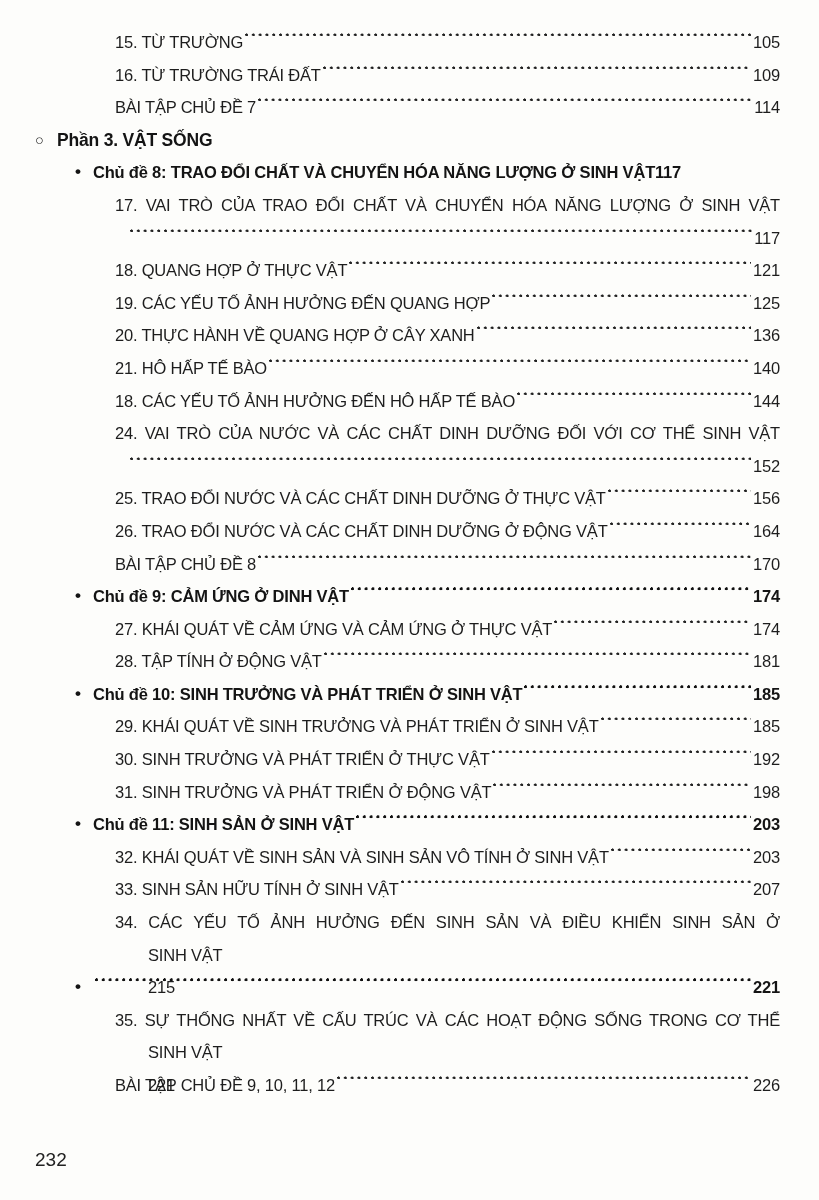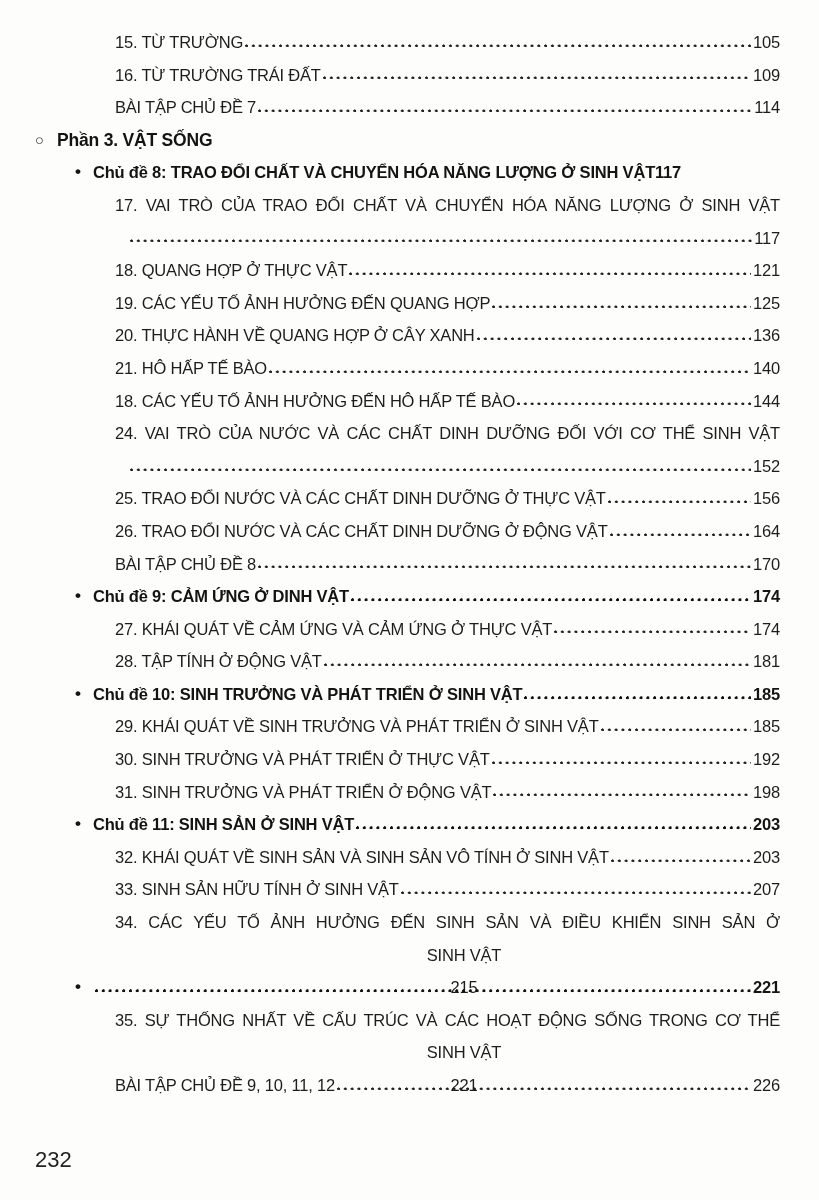--- a/index.html
+++ b/index.html
@@ -15,21 +15,21 @@
     overflow: hidden;
   }
   .toc {
     position: absolute;
     top: 26px;
     left: 35px;
     right: 39px;
   }
   .row {
     display: flex;
-    align-items: center;
+    align-items: flex-start;
     height: 32.6px;
     line-height: 32.6px;
     font-size: 16.5px;
     letter-spacing: -0.2px;
     white-space: nowrap;
   }
   .row.part {
     font-weight: 700;
     font-size: 17.5px;
     color: #141414;
@@ -64,21 +64,21 @@
     background-position: left bottom;
   }
   .topic .dots {
     background-image: radial-gradient(circle at 1.6px 1.8px, #111 1.3px, rgba(0,0,0,0) 1.75px);
   }
   .pagenum { flex: 0 0 auto; }
   .folio {
     position: absolute;
     left: 35px;
     top: 1148px;
-    font-size: 22px;
+    font-size: 19px;
     line-height: 24px;
     color: #222;
   }
 </style>
 </head>
 <body>
 
 <div class="book-page">
   <div class="toc">
       <div class="row lesson">

